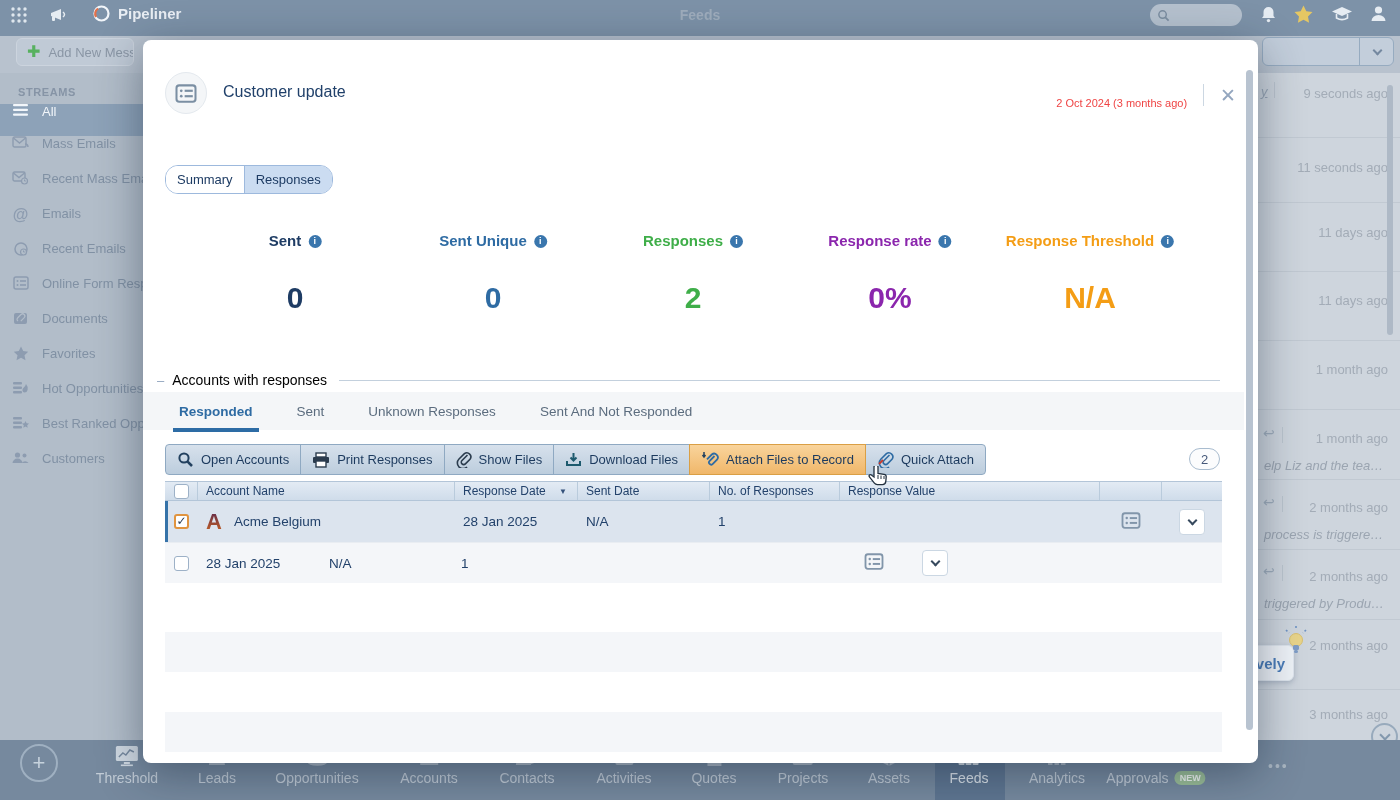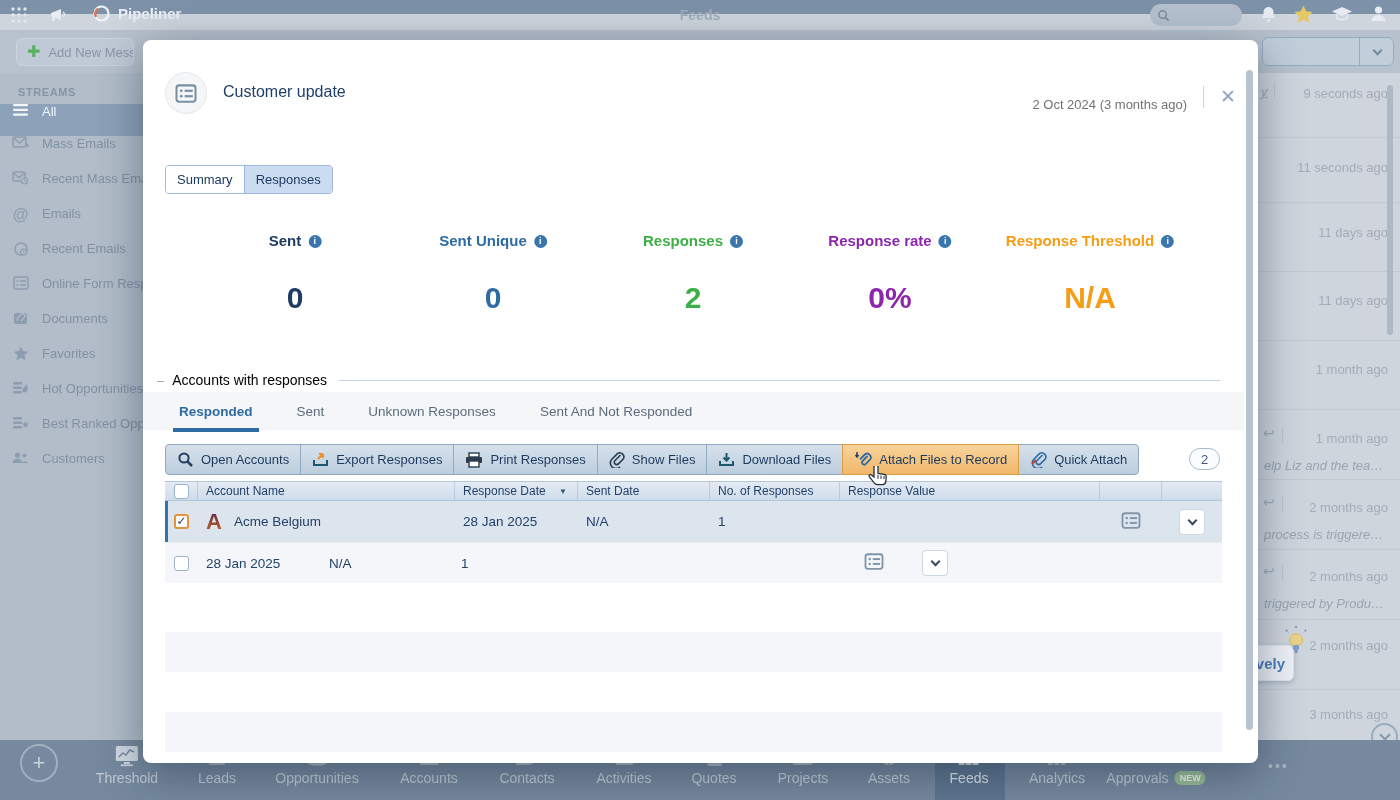--- a/index.html
+++ b/index.html
@@ -1,21 +1,21 @@
 <!DOCTYPE html>
 <html><head>
 <meta charset="utf-8">
 <style>
   * { margin:0; padding:0; box-sizing:border-box; }
   html,body { width:1400px; height:800px; }
   body { font-family:"Liberation Sans","DejaVu Sans",sans-serif; background:#ced5dd; }
   .app { position:relative; width:1400px; height:800px; overflow:hidden; }
 
   
-  .topbar { position:absolute; left:0; top:0; width:1400px; height:14px; background:#7d92a8; z-index:3; }
+  .topbar { position:absolute; left:0; top:0; width:1400px; height:36px; background:#7d92a8; z-index:3; }
   .topbar .grid-ic { position:absolute; left:10px; top:6px; }
   .topbar .mega-ic { position:absolute; left:48px; top:5px; }
   .brand { position:absolute; left:92px; top:4px; display:flex; align-items:center; gap:7px; color:#e9eef4; font-size:15px; font-weight:bold; }
   .page-title { position:absolute; left:0; right:0; top:7px; text-align:center; color:#9fadbc; font-size:14px; font-weight:bold; }
   .topsearch { position:absolute; left:1150px; top:4px; width:92px; height:22px; background:#b5c1ce; border-radius:11px; display:flex; align-items:center; padding-left:7px; }
   .topic { position:absolute; top:4px; }
 
   
   .subbar { position:absolute; left:0; top:30px; width:1400px; height:43px; background:#b8c2ce; z-index:2; }
   .addmsg { position:absolute; left:16px; top:8px; height:28px; padding:0 10px; display:flex; align-items:center; gap:8px; background:#c0cad6; border:1px solid #ccd4de; border-radius:6px; color:#8a96a5; font-size:13px; white-space:nowrap; overflow:hidden; width:118px; }
@@ -56,25 +56,25 @@
   .nav-item.active .nlabel { color:#dfe6ec; }
   .newbadge { display:inline-block; margin-left:6px; background:#9cbf97; color:#f4f8f3; font-size:9px; font-weight:bold; padding:2px 5px; border-radius:7px; vertical-align:2px;text-align:center; }
   .nav-more { position:absolute; left:1268px; top:18px; color:#aab6c2; font-size:14px; letter-spacing:2px; }
   .fab { position:absolute; left:20px; top:744px; width:38px; height:38px; border:2px solid #9fb0c1; border-radius:50%; z-index:2; display:flex; align-items:center; justify-content:center; color:#c6d2dd; font-size:22px; font-weight:300; }
 
   
   .modal { position:absolute; left:143px; top:40px; width:1115px; height:723px; background:#ffffff; border-radius:8px; box-shadow:0 10px 45px rgba(20,35,55,.45); z-index:10; }
   .m-head-ic { position:absolute; left:22px; top:32px; width:42px; height:42px; border:1px solid #e4e9ee; background:#f4f6f8; border-radius:50%; display:flex; align-items:center; justify-content:center; }
   .m-title { position:absolute; left:80px; top:43px; font-size:16px; color:#20406a; }
   .m-meta { position:absolute; right:22px; top:41px; display:flex; align-items:center; }
-  .m-date { color:#737373; font-size:13px;margin-top:16px; }
+  .m-date { color:#ef4444; font-size:11px;margin-top:16px; }
   .m-vdiv { width:1px; height:22px; background:#ccd7e2; margin:0 16px; }
   .m-close { color:#93a6bf; font-size:19px; line-height:1; cursor:pointer; }
 
-  .viewtabs { position:absolute; left:22px; top:125px; display:flex; border:1px solid #9db9dd; border-radius:4px; overflow:hidden; }
+  .viewtabs { position:absolute; left:22px; top:125px; display:flex; border:1px solid #9db9dd; border-radius:13px; overflow:hidden; }
   .vtab { padding:6px 11px; font-size:13px; color:#1d3b63; background:#fff; }
   .vtab + .vtab { border-left:1px solid #9db9dd; }
   .vtab.on { background:#cbdcf1; }
 
   .stat { position:absolute; transform:translateX(-50%); text-align:center; top:192px; white-space:nowrap; }
   .stat .slabel { font-size:15px; font-weight:bold; }
   .stat .sval { font-size:30px; font-weight:bold; margin-top:32px; }
   .infoic { display:inline-block; width:13px; height:13px; border-radius:50%; background:#3a76ad; color:#fff; font-size:9px; font-weight:bold; text-align:center; line-height:13px; margin-left:7px; vertical-align:2px; font-style:normal; }
   .c-navy { color:#1e3c64; } .c-blue { color:#2e6ba3; } .c-green { color:#3fae49; } .c-purple { color:#8b26ad; } .c-orange { color:#f49d15; }
 
@@ -558,27 +558,20 @@
 
     <div class="toolbar">
       <div class="tbtn">
         <svg width="17" height="17" viewBox="0 0 17 17">
             <circle cx="7" cy="7" r="4.6" stroke="#23415f" stroke-width="2" fill="none"></circle>
             <line x1="10.6" y1="10.6" x2="15" y2="15" stroke="#23415f" stroke-width="2.6"></line>
           </svg>
         <span>Open Accounts</span>
       </div>
       <div class="tbtn">
-        <svg width="17" height="17" viewBox="0 0 17 17">
-            <path d="M2 9 v5 h13 v-5" stroke="#1d5a6e" stroke-width="2" fill="none"></path>
-            <path d="M6 8 L11 3 M11 3 h-4 M11 3 v4" stroke="#ee8f2a" stroke-width="2" fill="none"></path>
-          </svg>
-        <span>Export Responses</span>
-      </div>
-      <div class="tbtn">
         <svg width="18" height="16" viewBox="0 0 18 16">
             <rect x="4" y="1" width="10" height="4" stroke="#2b3c4e" stroke-width="1.4" fill="#fff"></rect>
             <rect x="1" y="5" width="16" height="6" rx="1" fill="#2b3c4e"></rect>
             <rect x="4" y="9" width="10" height="6" stroke="#2b3c4e" stroke-width="1.4" fill="#fff"></rect>
           </svg>
         <span>Print Responses</span>
       </div>
       <div class="tbtn">
         <svg width="16" height="17" viewBox="0 0 16 17">
             <path d="M11.5 4 L6 9.5 a2.4 2.4 0 0 0 3.4 3.4 L14 8.3 a4 4 0 0 0 -5.6 -5.6 L3 8 a5.6 5.6 0 0 0 8 8" stroke="#2b3c4e" stroke-width="1.6" fill="none"></path>

